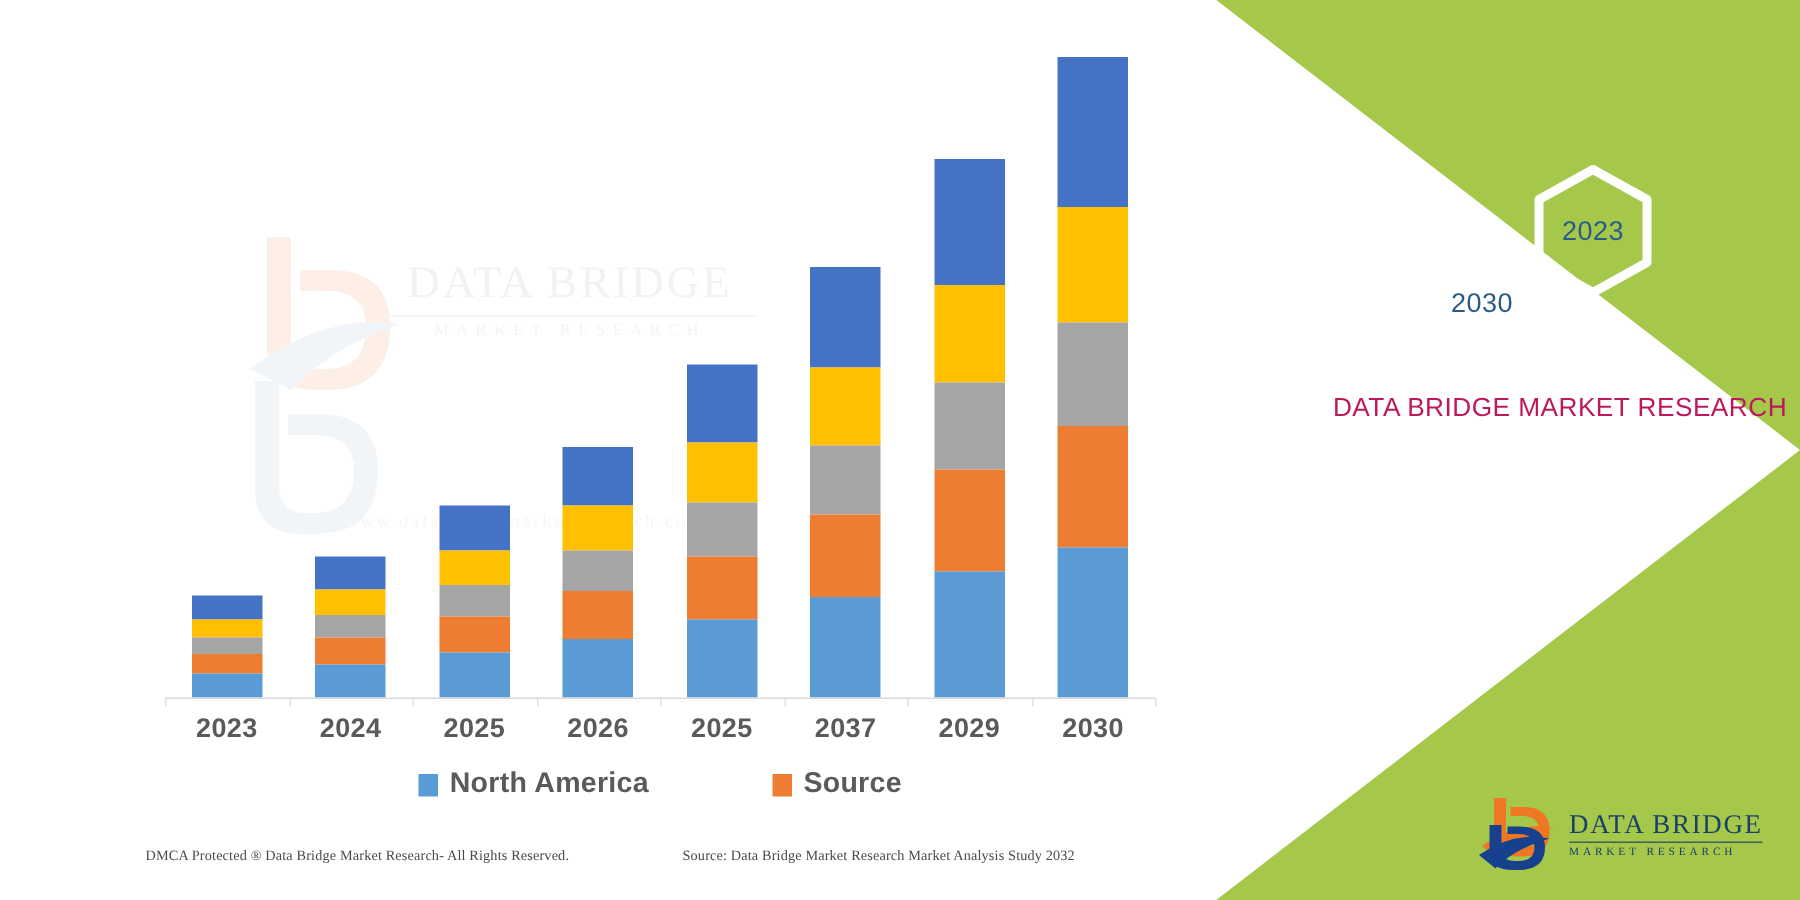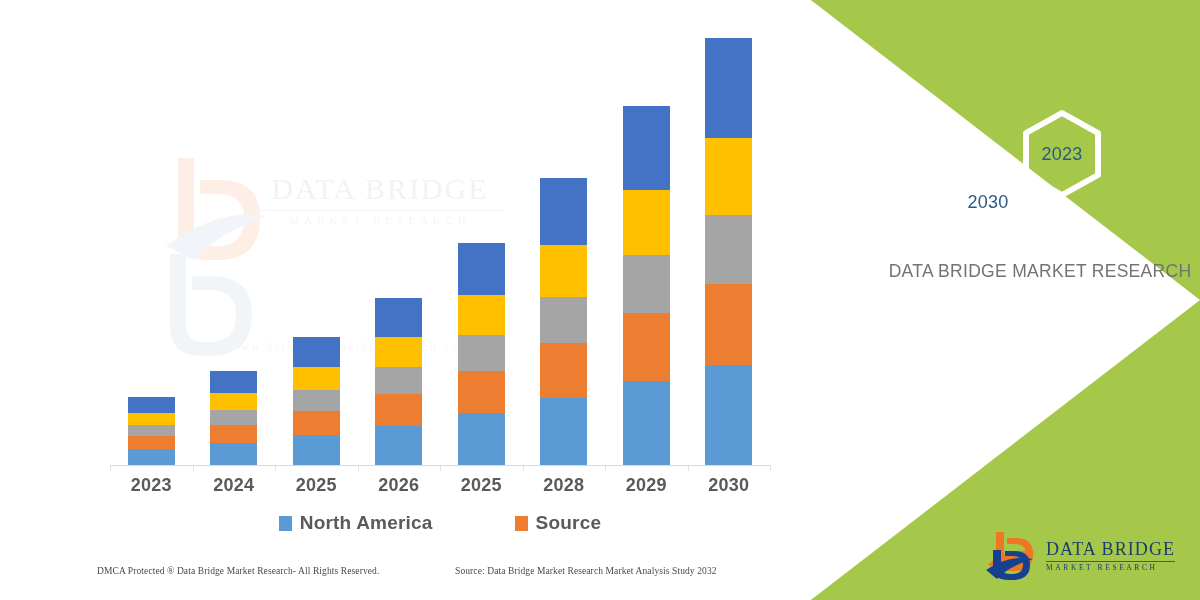--- a/index.html
+++ b/index.html
@@ -55,21 +55,21 @@
     letter-spacing: .3px;
   }
   #hex-2023 { top: 108px; left: 1018px; width: 88px; height: 92px; }
   #hex-2030 { top: 152px; left: 940px; width: 96px; height: 100px; }
 
   .green-brand {
     position: absolute;
     top: 258px; left: 880px;
     width: 320px;
     text-align: center;
-    color: #737373;
+    color: #be185d;
     font-size: 17.5px;
     line-height: 27px;
     letter-spacing: .3px;
     z-index: 4;
   }
 
   
   .logo-br {
     position: absolute;
     bottom: 18px; left: 985px;
@@ -323,21 +323,21 @@
         <div class="tick" style="left: 660px;"></div>
       </div>
   </div>
 
   <div class="xlabels" id="xlabels">
       <span>2023</span>
       <span>2024</span>
       <span>2025</span>
       <span>2026</span>
       <span>2025</span>
-      <span>2028</span>
+      <span>2037</span>
       <span>2029</span>
       <span>2030</span>
     </div>
 
   <div class="legend" id="legend">
       <div class="legend-item">
         <span class="legend-swatch" style="background: rgb(91, 155, 213);"></span>
         <span class="legend-label">North America</span>
       </div>
       <div class="legend-item">

